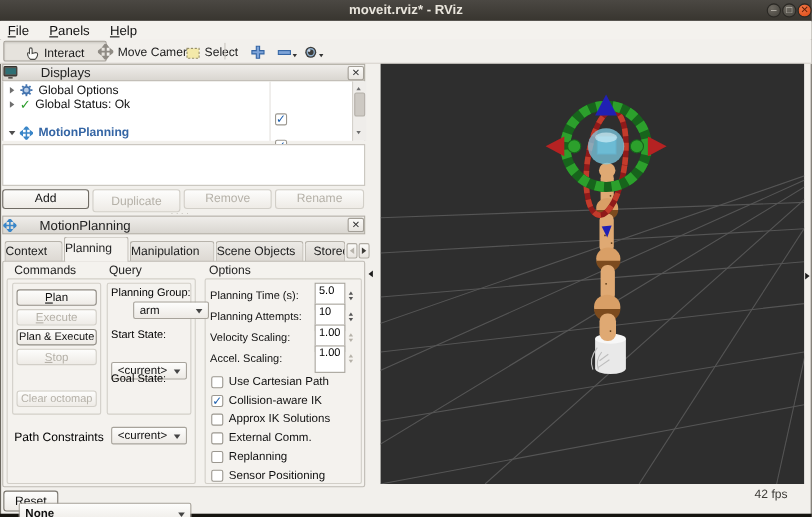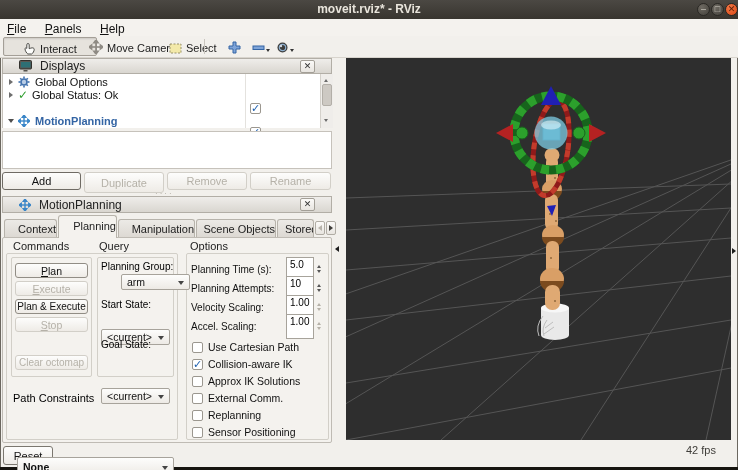--- a/index.html
+++ b/index.html
@@ -28,21 +28,21 @@
   
   .toolbar{left:0;top:36px;width:738px;height:21px;background:#f2f0ec;
     border-bottom:1px solid #d8d4cd;}
   .toolbtn{height:17px;top:1px;display:flex;align-items:flex-end;gap:4px;
     font-size:11px;color:#1c1c1c;padding:0 19px;border-radius:2px;}
   .toolbtn.pressed{background:#e6e3dd;border:1px solid #a49f97;box-shadow:inset 0 1px 2px rgba(0,0,0,.12);}
   .tsep{width:1px;height:15px;top:3px;background:#c9c5be;}
   .ddarrow{width:0;height:0;border:2.5px solid transparent;border-top:3.5px solid #333;}
   
   .panelhdr{background:linear-gradient(#efedea,#d9d6d0);border:1px solid #b2aea6;
-    box-sizing:border-box;display:flex;align-items:center;gap:8px;padding:0 16px;
+    box-sizing:border-box;display:flex;align-items:center;gap:21px;padding:0 0;
     font-size:12px;color:#222;}
   .closebox{width:15px;height:13px;border:1px solid #a39f97;border-radius:2px;
     background:linear-gradient(#fbfaf8,#e8e5e0);color:#333;font-size:9px;
     line-height:11px;text-align:center;box-sizing:border-box;}
   .btn{box-sizing:border-box;border:1px solid #918d85;border-radius:3px;
     background:linear-gradient(#fdfdfc,#eeebe6);font-size:11px;color:#111;
     display:flex;align-items:center;justify-content:center;}
   .btn.disabled{color:#b5b1a8;border-color:#d2cfc8;}
   .combo{box-sizing:border-box;border:1px solid #a7a39b;border-radius:2px;
     background:linear-gradient(#fdfdfc,#edeae5);font-size:10.5px;color:#111;
@@ -53,21 +53,21 @@
     border-radius:2px;background:#fff;position:relative;flex:none;}
   .cb.checked::after{content:"✓";position:absolute;left:0px;top:-2px;
     color:#1d5fae;font-size:11px;font-weight:bold;}
   .grouplabel{font-size:11px;color:#222;}
   .gbox{box-sizing:border-box;border:1px solid #d2cfc8;border-radius:2px;}
   .exp-r{width:0;height:0;border-left:4px solid #6e6e6e;border-top:3.5px solid transparent;border-bottom:3.5px solid transparent;}
   .exp-d{width:0;height:0;border-top:4px solid #4e4e4e;border-left:3.5px solid transparent;border-right:3.5px solid transparent;}
   .treerow{height:13px;display:flex;align-items:center;font-size:11px;color:#111;}
   .treelink{color:#3465a4;font-weight:bold;}
   
-  .tab{box-sizing:border-box;font-size:11px;color:#222;text-align:right;
+  .tab{box-sizing:border-box;font-size:11px;color:#222;text-align:left;
     background:linear-gradient(#eceae6,#dcd8d2);border:1px solid #b7b3ab;
     border-bottom:none;border-radius:3px 3px 0 0;overflow:hidden;white-space:nowrap;}
   .tab.active{background:#f4f2ee;font-weight:normal;}
   .tabscroll{box-sizing:border-box;width:10px;height:14px;border:1px solid #b0aca4;
     border-radius:2px;background:linear-gradient(#fbfaf8,#e8e5e0);
     display:flex;align-items:center;justify-content:center;}
   
   .spinrow{display:flex;align-items:center;height:16px;}
   .spinrow .lbl{flex:1;font-size:10px;color:#111;white-space:nowrap;}
   .spinfield{width:28px;height:25px;box-sizing:border-box;border:1px solid #a7a39b;

